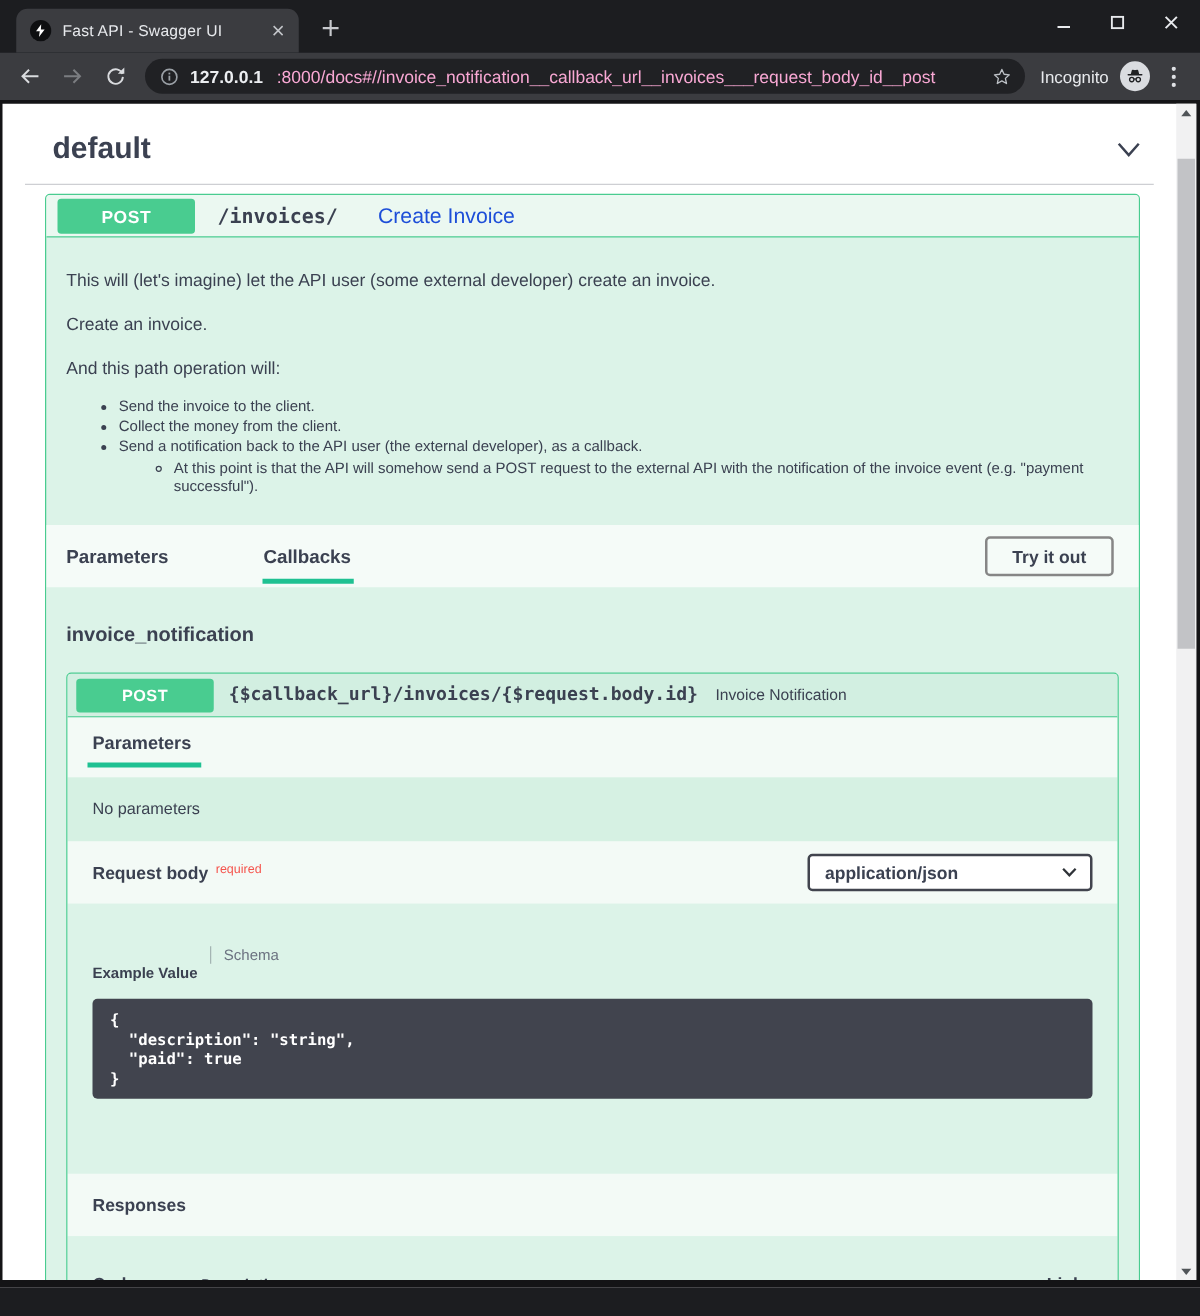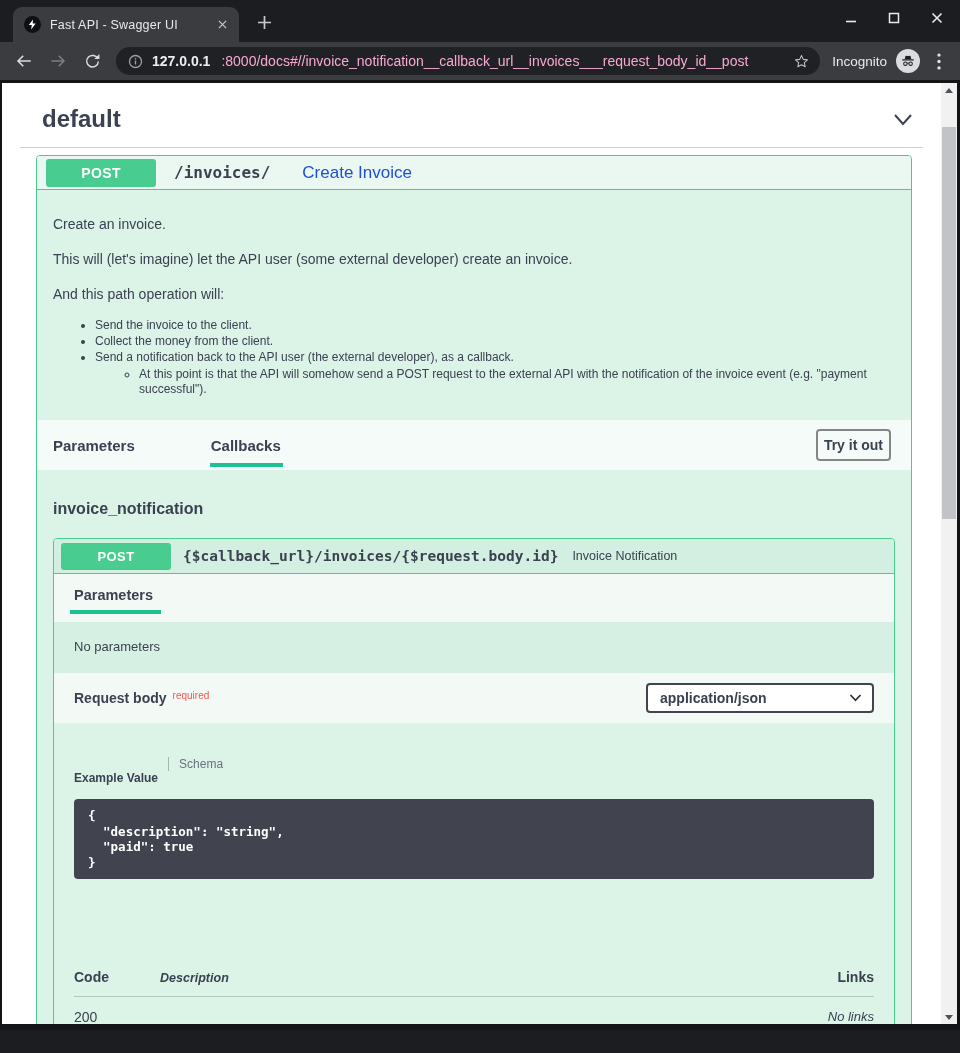--- a/index.html
+++ b/index.html
@@ -61,21 +61,21 @@
   .op-description p { margin:0 0 15px 0; }
   .op-description ul { margin:14px 0 0 0; padding-left:42px; font-size:12px; line-height:15px; }
   .op-description ul li { margin-bottom:1px; }
   .op-description ul ul { margin:2px 0 0 0; padding-left:44px; list-style:circle; font-size:12px; line-height:15px; }
 
   .tabrow { background:#f5fbf8; height:50px; display:flex; align-items:center; padding:0 20px 0 16px; }
   .sw-tab { font-size:15px; font-weight:bold; color:#3b4151; position:relative; margin-right:76px; cursor:pointer; }
   .tab-underline { position:absolute; left:-1px; right:-2px; bottom:-13px; height:4px; background:#1fc192; }
   .btn-try { margin-left:auto; background:transparent; border:2px solid #868686; border-radius:4px;
              color:#3b4151; font-family:"Liberation Sans",sans-serif; font-size:14px; font-weight:600;
-             padding:6px 6px; cursor:pointer; }
+             padding:6px 20px; cursor:pointer; }
 
   .callbacks-wrap { background:#dcf3e8; padding:18px 16px 40px 16px; }
   .cb-title { font-size:16px; font-weight:bold; color:#3b4151; margin:12px 0 20px 0; }
 
   .cb-block { border:1px solid #49cc90; border-radius:4px; overflow:hidden; background:#dcf3e8; }
   .cb-summary { display:flex; align-items:center; background:#d2efe1; border-bottom:1px solid #49cc90; padding:3px 7px; height:35px; }
   .cb-summary .method-badge { font-size:13px; padding:6px 0; width:110px; }
   .cb-path { font-family:"DejaVu Sans Mono","Liberation Mono",monospace; font-weight:bold; font-size:14.5px; color:#3b4151; margin-left:12px; }
   .cb-desc-inline { font-size:12.5px; color:#3b4151; margin-left:14px; }
 
@@ -226,22 +226,22 @@
 
       <div class="opblock">
 
         <div class="op-summary">
           <span class="method-badge">POST</span>
           <span class="op-path">/invoices/</span>
           <span class="op-desc-inline">Create Invoice</span>
         </div>
 
         <div class="op-description">
+          <p>This will (let's imagine) let the API user (some external developer) create an invoice.</p>
           <p>Create an invoice.</p>
-          <p>This will (let's imagine) let the API user (some external developer) create an invoice.</p>
           <p style="margin-bottom:0">And this path operation will:</p>
           <ul>
             <li>Send the invoice to the client.</li>
             <li>Collect the money from the client.</li>
             <li>Send a notification back to the API user (the external developer), as a callback.</li>
             <ul>
               <li>At this point is that the API will somehow send a POST request to the external API with the notification of the invoice event (e.g. "payment successful").</li>
             </ul>
           </ul>
         </div>
@@ -293,20 +293,23 @@
                 <span class="ex-tab-active">Example Value</span>
                 <span class="ex-sep"></span>
                 <span class="ex-tab">Schema</span>
               </div>
               <pre class="codeblock">{
   "description": "string",
   "paid": true
 }</pre>
             </div>
 
+            <div class="responses-row">
+              <h4>Responses</h4>
+            </div>
 
             <div class="resp-table">
               <div class="rt-head">
                 <span class="rt-code-h">Code</span>
                 <span class="rt-desc-h">Description</span>
                 <span class="rt-links-h">Links</span>
               </div>
               <div class="rt-rule"></div>
               <div class="rt-row">
                 <span class="rt-code">200</span>

